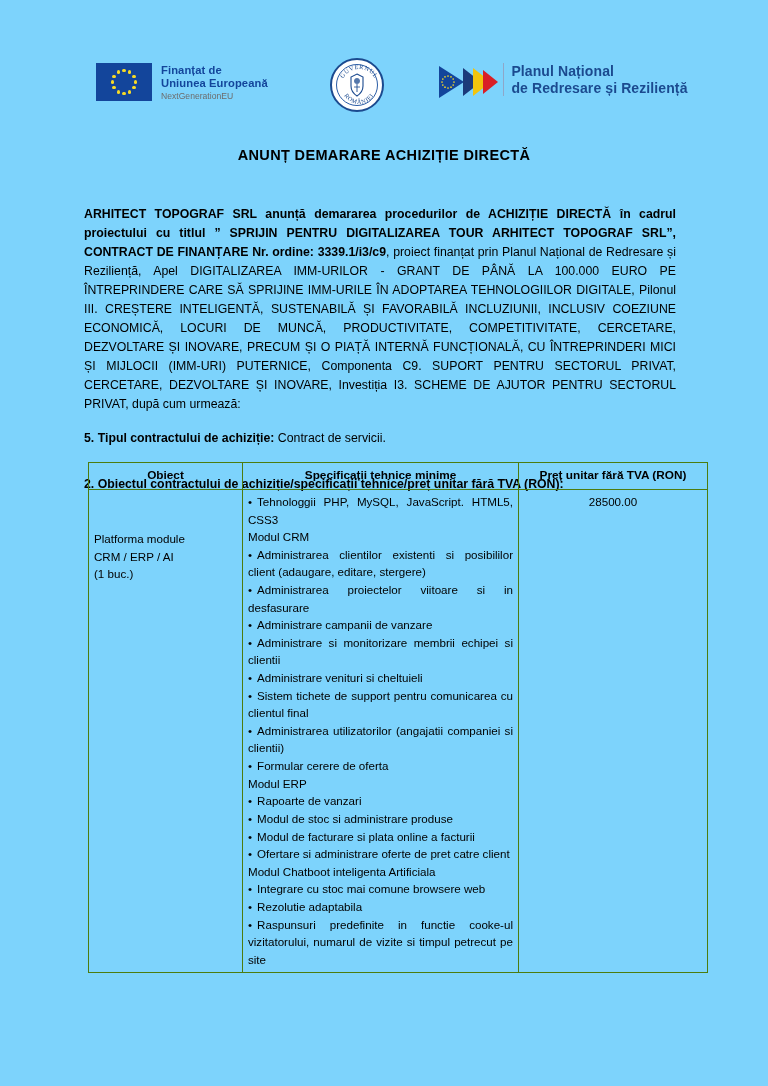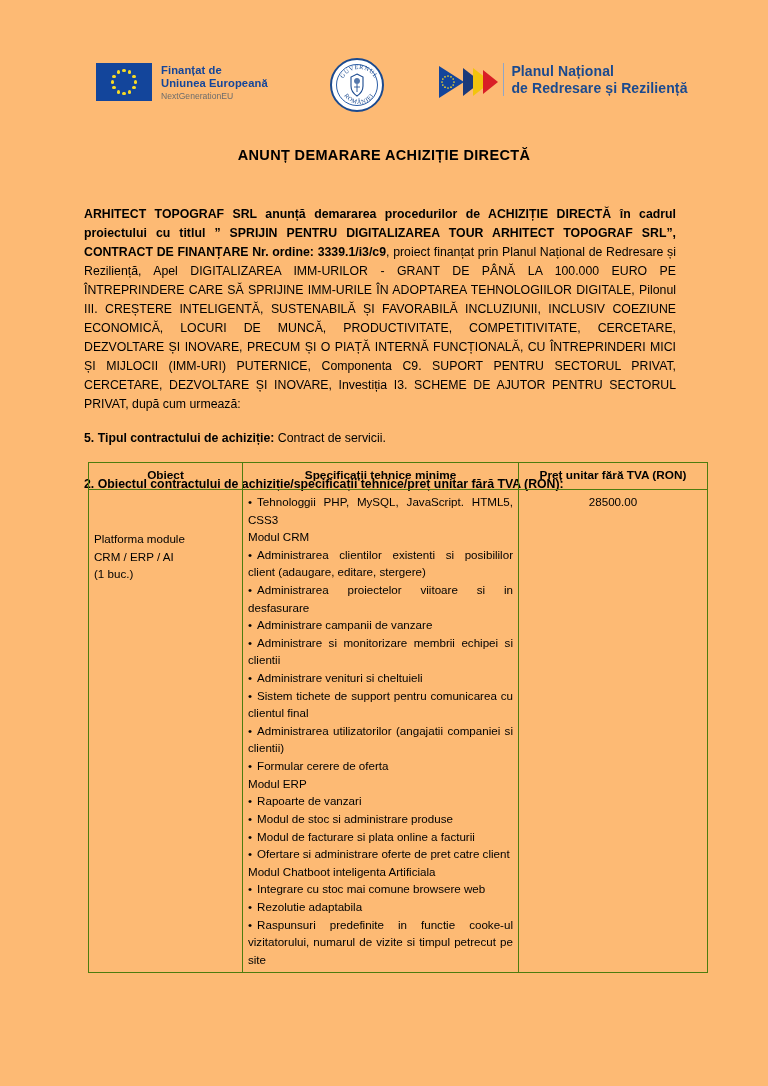--- a/index.html
+++ b/index.html
@@ -11,21 +11,21 @@
     width: 768px;
     height: 1086px;
     font-family: "Liberation Sans", sans-serif;
     color: #000000;
     position: relative;
     overflow: hidden;
   }
   .page {
     width: 768px;
     height: 1086px;
-    background: #fdba74;
+    background: #7dd3fc;
     position: relative;
     box-sizing: border-box;
   }
 
   
   .logo-bar {
     position: absolute;
     left: 0;
     top: 55px;
     width: 768px;

